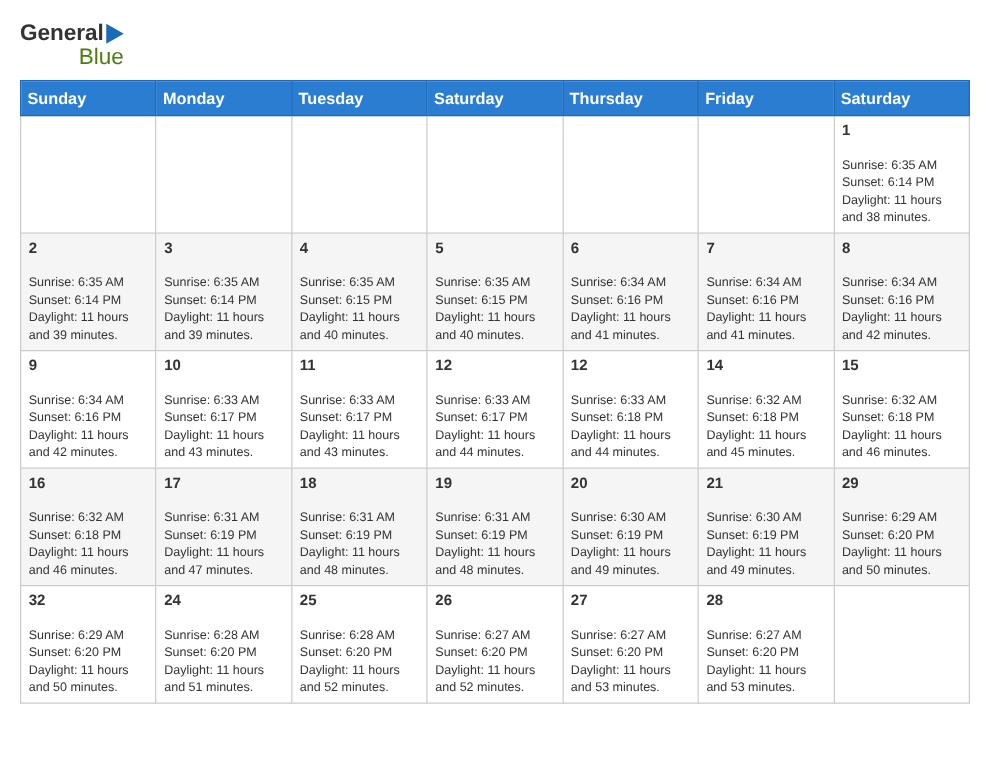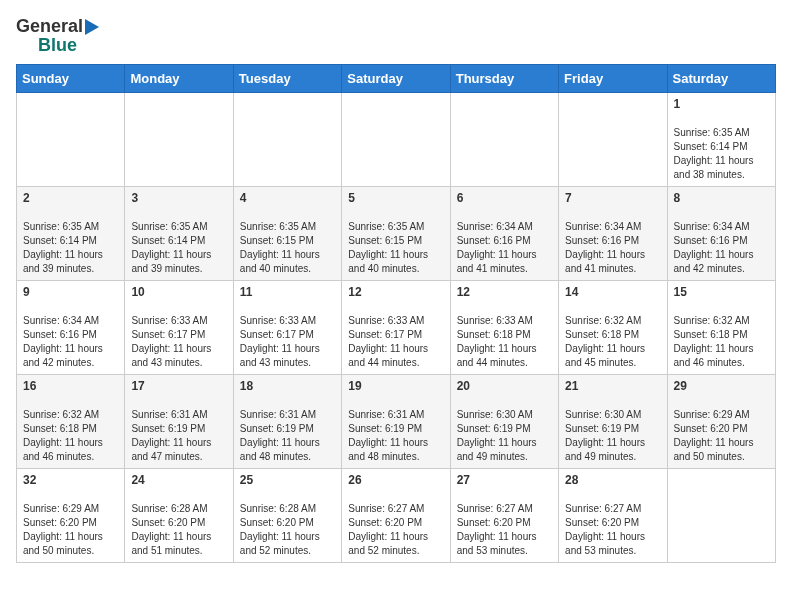--- a/index.html
+++ b/index.html
@@ -12,21 +12,21 @@
     }
     .header {
       display: flex;
       align-items: flex-start;
       justify-content: space-between;
       margin-bottom: 8px;
     }
     .logo {
       display: flex;
       flex-direction: column;
-      align-items: center;
+      align-items: flex-end;
     }
     .logo-arrow {
       width: 0; height: 0;
       border-top: 8px solid transparent;
       border-bottom: 8px solid transparent;
       border-left: 14px solid #1a6bb5;
       margin-left: 2px;
     }
     .logo-row {
       display: flex;
@@ -90,21 +90,21 @@
 <body>
 
 <div class="header">
   <div class="logo">
     <div class="logo-row">
       <div style="font-size:18px;font-weight:bold;color:#333;">
         <span style="color:#333;">General</span>
       </div>
       <div class="logo-arrow"></div>
     </div>
-    <div style="font-size:18px;font-weight:bold;color:#0f766e;margin-top:-2px;">Blue</div>
+    <div style="font-size:18px;font-weight:normal;color:#4d7c0f;margin-top:-2px;">Blue</div>
   </div>
   <div class="title-block">
     <h1></h1>
     <h2></h2>
   </div>
 </div>
 
 <table class="calendar">
   <thead>
     <tr id="weekday-header">

